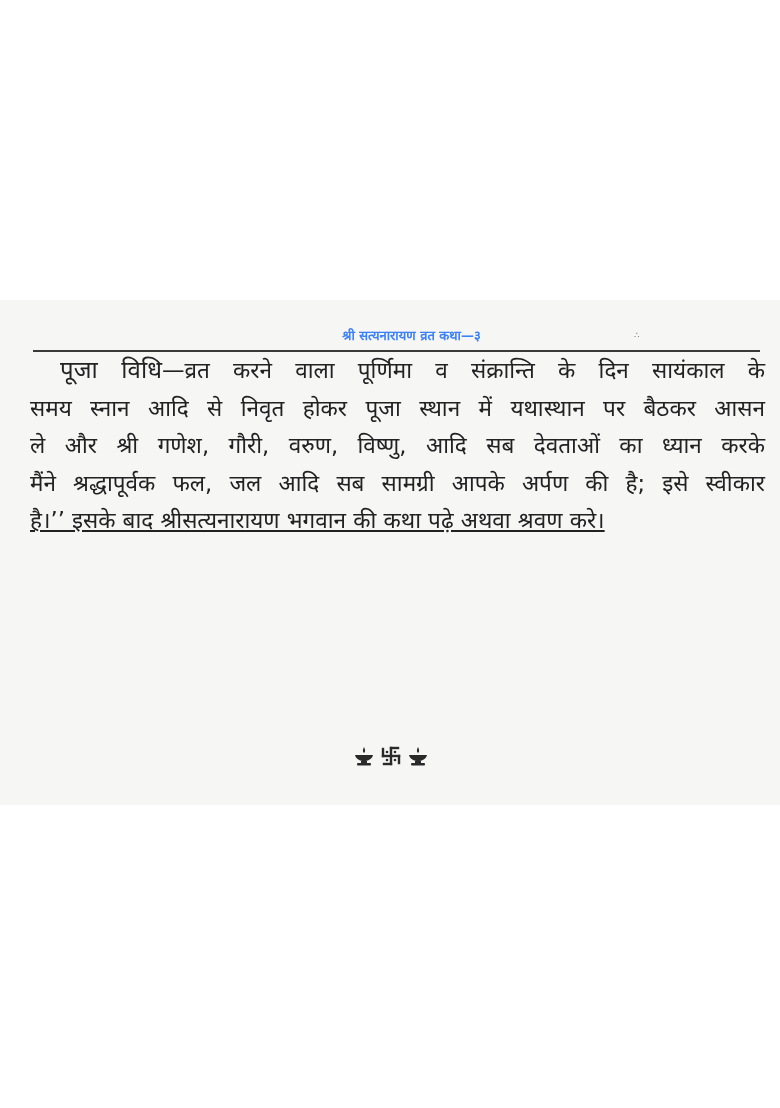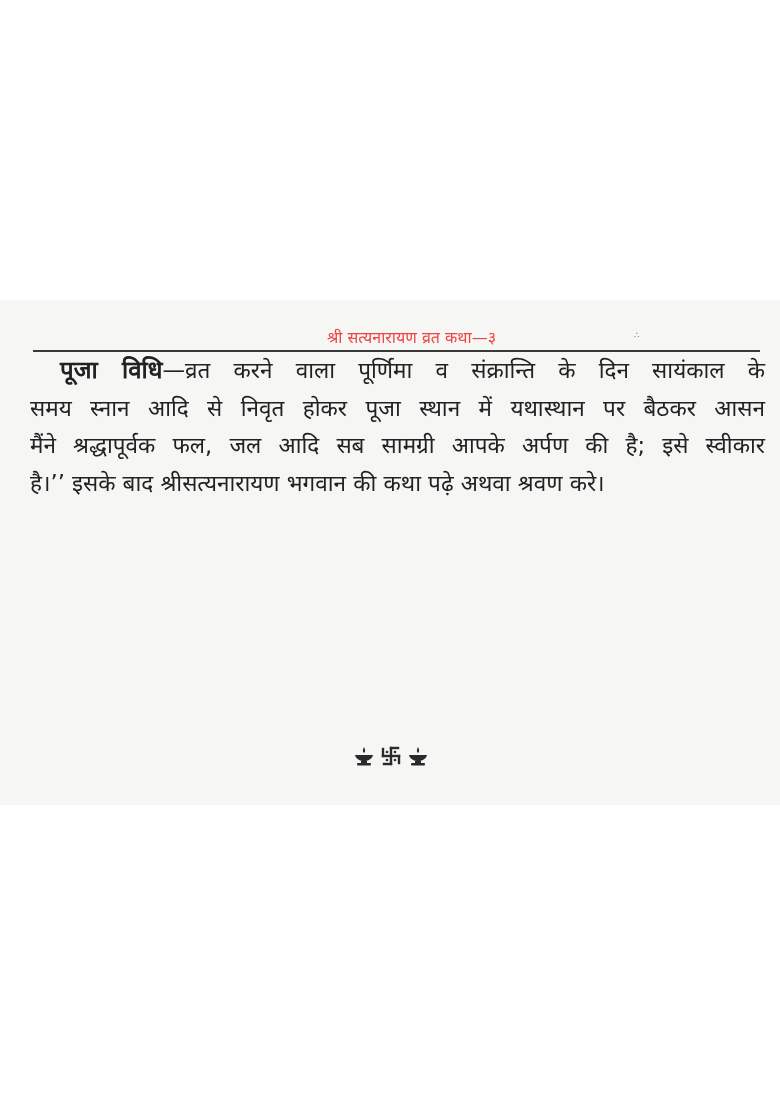--- a/index.html
+++ b/index.html
@@ -30,23 +30,24 @@
       width: 727px;
       height: 24px;
       border-bottom: 2px solid #3a3a3a;
     }
     .running-head-title {
       position: absolute;
       left: 0;
       right: 0;
       top: 0;
       text-align: center;
-      font-size: 16px;
-      color: #ef4444;
+      font-size: 13px;
+      color: #3b82f6;
       padding-left: 30px;
+      font-weight: bold;
     }
     .page-mark {
       position: absolute;
       right: 120px;
       top: 4px;
       font-size: 9px;
       color: #777;
     }
     .body-text {
       position: absolute;
@@ -60,23 +61,24 @@
       color: #222;
     }
     .body-text .line {
       display: block;
       white-space: nowrap;
       text-align: justify;
       text-align-last: justify;
     }
     .body-text .line.last {
       text-align-last: left;
+      text-decoration: underline;
     }
     .heading-run {
-      font-weight: bold;
+      font-weight: normal;
       font-size: 24px;
     }
     .indent {
       display: inline-block;
       width: 30px;
     }
     .ornament {
       position: absolute;
       left: 353px;
       top: 743px;
@@ -101,20 +103,21 @@
 <div class="scan"></div>
 
 <div class="running-head">
   <div class="running-head-title">श्री सत्यनारायण व्रत कथा—३</div>
   <div class="page-mark">∴</div>
 </div>
 
 <div class="body-text">
   <span class="line"><span class="indent"></span><span class="heading-run">पूजा विधि</span><span>—</span><span>व्रत करने वाला पूर्णिमा व संक्रान्ति के दिन सायंकाल के</span></span>
   <span class="line">समय स्नान आदि से निवृत होकर पूजा स्थान में यथास्थान पर बैठकर आसन</span>
+  <span class="line">ले और श्री गणेश, गौरी, वरुण, विष्णु, आदि सब देवताओं का ध्यान करके</span>
   <span class="line">मैंने श्रद्धापूर्वक फल, जल आदि सब सामग्री आपके अर्पण की है; इसे स्वीकार</span>
   <span class="line last">है।’’ इसके बाद श्रीसत्यनारायण भगवान की कथा पढ़े अथवा श्रवण करे।</span>
 </div>
 
 <div class="ornament">
   <svg class="lamp" viewBox="0 0 22 20">
     <path d="M11 1 C9.5 4 9.5 6 11 7 C12.5 6 12.5 4 11 1 Z" fill="#2a2a2a"></path>
     <path d="M2 9 L20 9 C19 13 15 15 11 15 C7 15 3 13 2 9 Z" fill="#2a2a2a"></path>
     <rect x="8" y="15" width="6" height="2" fill="#2a2a2a"></rect>
     <rect x="4" y="17" width="14" height="2.5" rx="1" fill="#2a2a2a"></rect>

